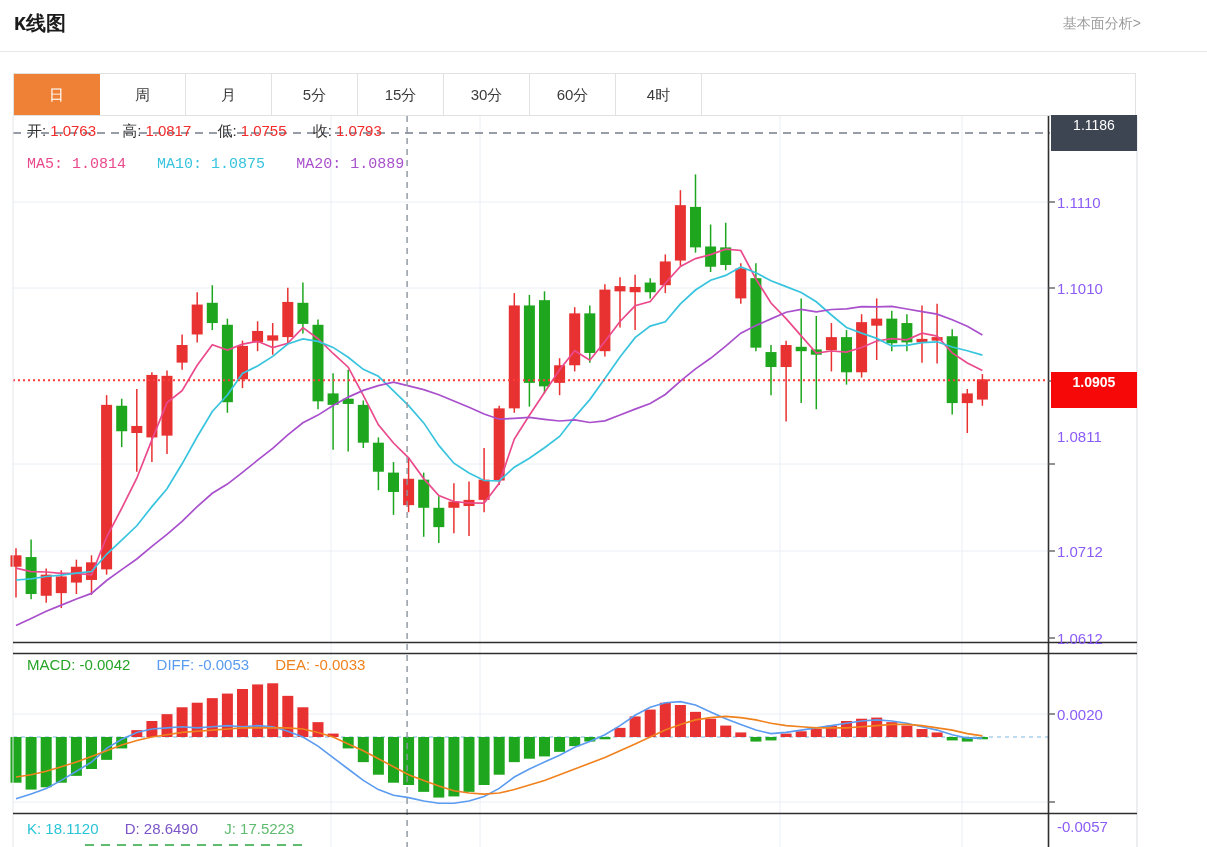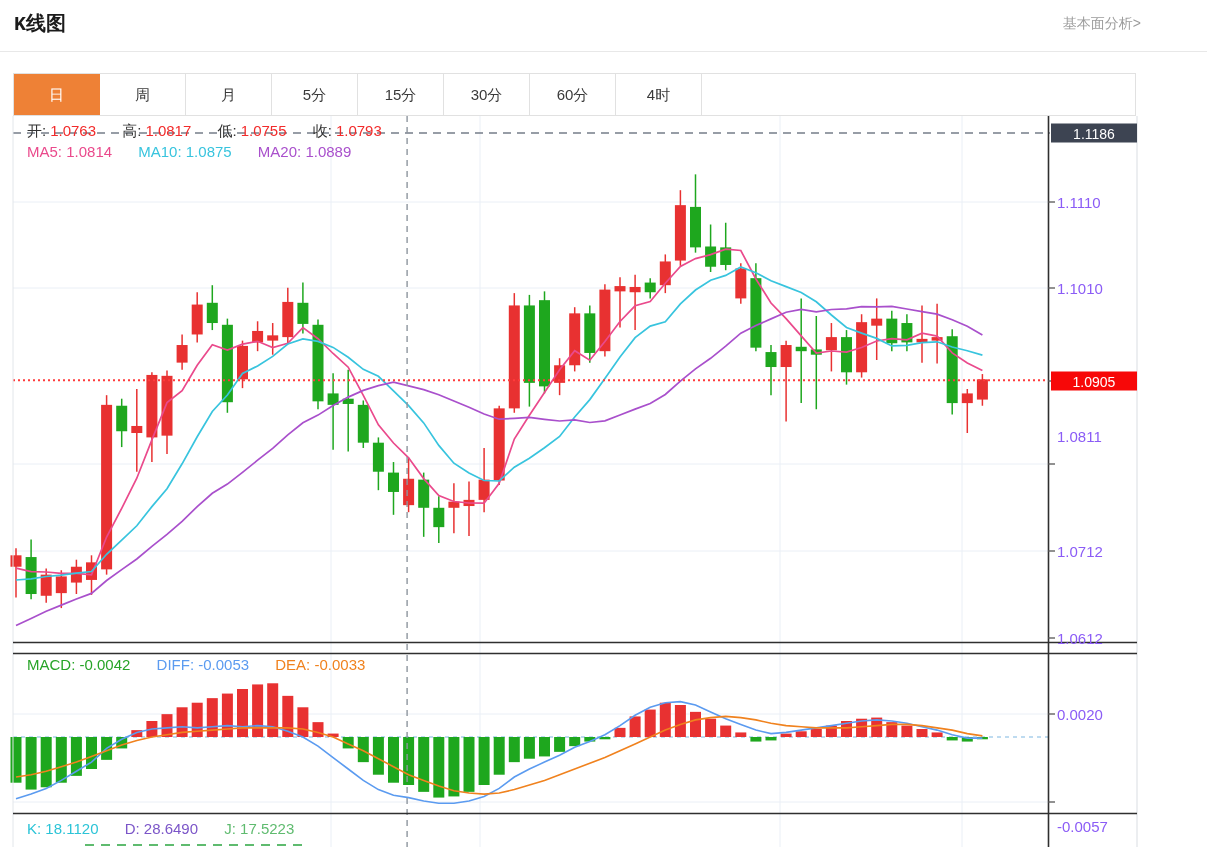--- a/index.html
+++ b/index.html
@@ -16,21 +16,21 @@
   .tab-fill{flex:1;}
   svg#plot{position:absolute;left:0;top:0;}
   .legend{position:absolute;font-size:15px;white-space:nowrap;}
   .legend .lbl{color:#333;margin-right:4px;}
   .legend .item{margin-right:22px;}
   .v-red{color:#f22b2b;}
   .c-ma5{color:#ea4a8c;}  .c-ma10{color:#38c4de;}  .c-ma20{color:#a950cc;}
   .c-macd{color:#28a428;} .c-diff{color:#5b9bf0;}  .c-dea{color:#f0821e;}
   .c-k{color:#2cc4d7;}    .c-d{color:#7b55c8;}     .c-j{color:#5fbb6f;}
   .ytick{position:absolute;left:1057px;transform:translateY(-50%);font-size:15px;color:#8b5cf6;}
-  .badge{position:absolute;left:1051px;width:86px;height:19px;line-height:21px;text-align:center;
+  .badge{position:absolute;left:1051px;width:86px;height:36px;line-height:21px;text-align:center;
          transform:translateY(-50%);font-size:14px;color:#fff;}
   .badge.dark{background:#3d4452;}
   .badge.red{background:#f70808;}
 </style>
 </head>
 <body>
 
 <div class="stage">
 
   <div class="page-title">K线图</div>
@@ -305,41 +305,41 @@
       </g>
     </svg>
 
   <div class="legend" style="left:27px;top:122px;">
     <span class="item"><span class="lbl">开:</span><span class="v-red">1.0763</span></span>
     <span class="item"><span class="lbl">高:</span><span class="v-red">1.0817</span></span>
     <span class="item"><span class="lbl">低:</span><span class="v-red">1.0755</span></span>
     <span class="item"><span class="lbl">收:</span><span class="v-red">1.0793</span></span>
   </div>
 
-  <div class="legend" style="left:27px;top:143px;">
+  <div class="legend" style="left:27px;top:156px;font-family:Liberation Mono, monospace;">
     <span class="item c-ma5"><span>MA5:</span> <span>1.0814</span></span>
     <span class="item c-ma10"><span>MA10:</span> <span>1.0875</span></span>
     <span class="item c-ma20"><span>MA20:</span> <span>1.0889</span></span>
   </div>
 
   <div class="legend" style="left:27px;top:656px;">
     <span class="item c-macd"><span>MACD:</span> <span>-0.0042</span></span>
     <span class="item c-diff"><span>DIFF:</span> <span>-0.0053</span></span>
     <span class="item c-dea"><span>DEA:</span> <span>-0.0033</span></span>
   </div>
 
   <div class="legend" style="left:27px;top:820px;">
     <span class="item c-k"><span>K:</span> <span>18.1120</span></span>
     <span class="item c-d"><span>D:</span> <span>28.6490</span></span>
     <span class="item c-j"><span>J:</span> <span>17.5223</span></span>
   </div>
 
   <div class="badge dark" style="top:133px;">1.1186</div>
   <div class="ytick" style="top:202px;">1.1110</div>
   <div class="ytick" style="top:288px;">1.1010</div>
-  <div class="badge red" style="top:381px;">1.0905</div>
+  <div class="badge red" style="top:390px;font-weight:bold;">1.0905</div>
   <div class="ytick" style="top:436px;">1.0811</div>
   <div class="ytick" style="top:551px;">1.0712</div>
   <div class="ytick" style="top:638px;">1.0612</div>
   <div class="ytick" style="top:714px;">0.0020</div>
   <div class="ytick" style="top:826px;">-0.0057</div>
 
 </div>
 
 </body></html>

